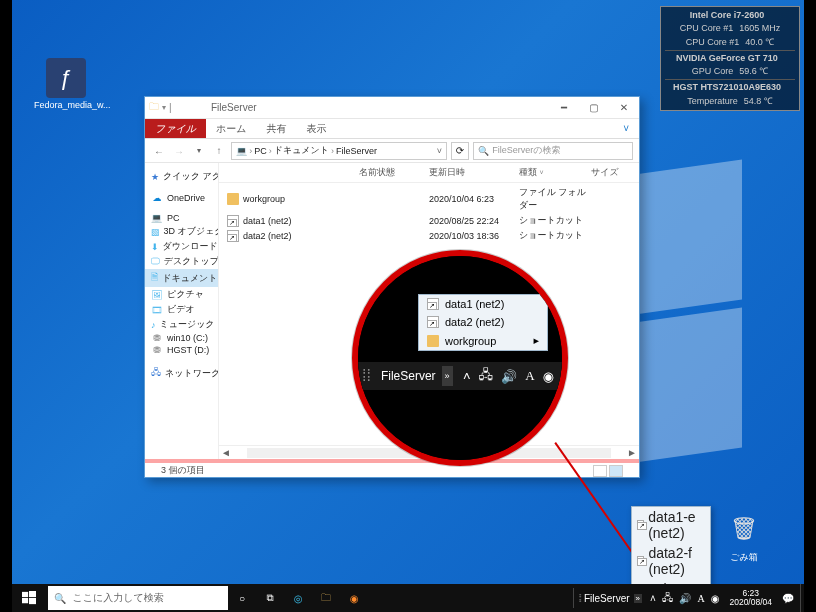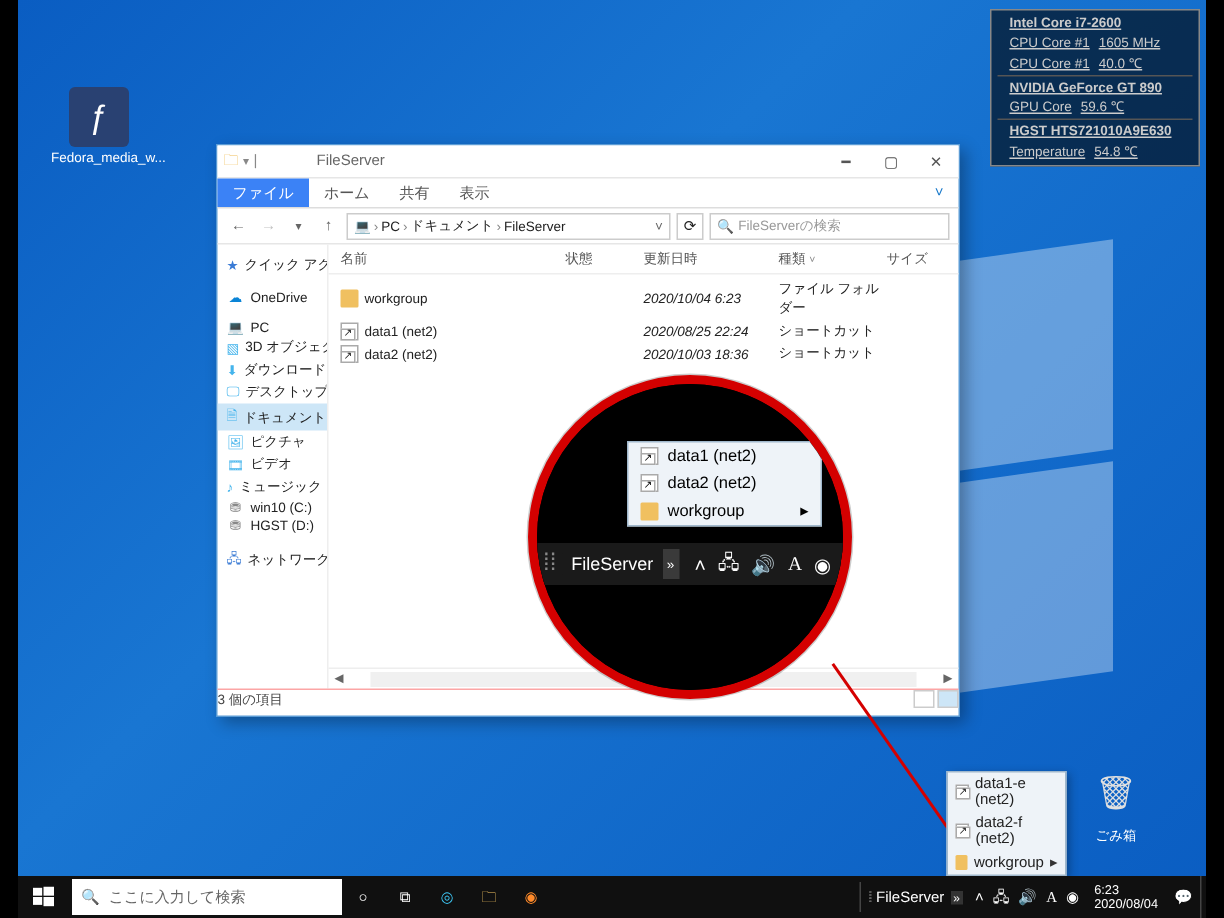--- a/index.html
+++ b/index.html
@@ -8,21 +8,21 @@
     background: linear-gradient(135deg, #0a5dc2 0%, #1976d2 40%, #0a5dc2 100%); }
   .winlogo-bg { position: absolute; right: 60px; top: 170px; width: 300px; height: 300px; opacity: .35; }
   .winlogo-bg .sq { position: absolute; background: #fff; }
   .winlogo-bg .a { left: 0; top: 20px; width: 140px; height: 120px; transform: skewY(-8deg); }
   .winlogo-bg .b { left: 148px; top: 0; width: 150px; height: 140px; transform: skewY(-8deg); }
   .winlogo-bg .c { left: 0; top: 155px; width: 140px; height: 120px; transform: skewY(-8deg); }
   .winlogo-bg .d { left: 148px; top: 148px; width: 150px; height: 140px; transform: skewY(-8deg); }
   
   .hwmon { position: absolute; right: 4px; top: 6px; border: 1px solid #888; background: rgba(0,0,0,.6);
     color: #ccc; font-size: 8px; padding: 2px 4px; line-height: 1.25; }
-  .hwmon .row { display: flex; justify-content: flex-start; gap: 6px; text-decoration: underline; }
+  .hwmon .row { display: flex; justify-content: center; gap: 6px; }
   .hwmon .sep { border-top: 1px solid #555; margin: 1px 0; }
   
   .dicon { position: absolute; width: 64px; text-align: center; color: #fff; font-size: 9px; cursor: pointer; }
   .dicon .ic { width: 40px; height: 40px; margin: 0 auto 2px; border-radius: 4px; display: flex;
     align-items: center; justify-content: center; font-size: 22px; }
   .dicon.fedora { left: 22px; top: 58px; }
   .dicon.fedora .ic { background: #294172; color: #fff; }
   .dicon.trash { right: 28px; bottom: 48px; }
   .dicon.trash .ic { color: #e0e0e0; }
   
@@ -31,21 +31,21 @@
     display: flex; flex-direction: column; font-size: 10px; color: #222; }
   .titlebar { height: 22px; display: flex; align-items: center; background: #fff; border-bottom: 1px solid #e6e6e6; }
   .titlebar .qat { width: 60px; display: flex; align-items: center; gap: 3px; padding-left: 4px; }
   .titlebar .qat .folder { color: #f0c060; }
   .titlebar .ttl { flex: 1; color: #666; padding-left: 6px; }
   .titlebar .wc { display: flex; }
   .titlebar .wc span { width: 30px; height: 22px; display: flex; align-items: center; justify-content: center;
     color: #555; cursor: pointer; }
   .ribbon { height: 20px; display: flex; align-items: stretch; border-bottom: 1px solid #ddd; font-size: 10px; }
   .ribbon .tab { padding: 3px 10px; display: flex; align-items: center; color: #555; cursor: pointer; }
-  .ribbon .tab.file { background: #3b82f6; color: #fff; }
+  .ribbon .tab.file { background: #b91c1c; color: #fff; font-style: italic; }
   .addr { height: 24px; display: flex; align-items: center; gap: 4px; padding: 0 6px;
     border-bottom: 1px solid #e6e6e6; }
   .addr .navb { width: 16px; height: 16px; display: flex; align-items: center; justify-content: center;
     color: #666; cursor: pointer; }
   .addr .crumbs { flex: 1; height: 18px; border: 1px solid #ccc; display: flex; align-items: center;
     padding: 0 4px; gap: 2px; font-size: 9px; }
   .addr .crumbs .seg { display: flex; align-items: center; gap: 3px; cursor: pointer; }
   .addr .crumbs .gt { color: #888; }
   .addr .refresh { width: 18px; height: 18px; border: 1px solid #ccc; display: flex; align-items: center;
     justify-content: center; cursor: pointer; }
@@ -53,60 +53,60 @@
     padding: 0 4px; gap: 3px; color: #999; font-size: 9px; }
   .body { flex: 1; display: flex; min-height: 0; }
   .nav { width: 96px; border-right: 1px solid #eee; padding: 6px 0; overflow: hidden; }
   .nav .grp { margin-bottom: 8px; }
   .nav .item { display: flex; align-items: center; gap: 4px; padding: 1px 6px; font-size: 9px;
     color: #222; cursor: pointer; white-space: nowrap; }
   .nav .item.sel { background: #cde6f7; }
   .nav .item .ic { width: 12px; text-align: center; }
   .main { flex: 1; display: flex; flex-direction: column; }
   .cols { display: flex; padding: 3px 8px; border-bottom: 1px solid #eee; color: #555; font-size: 9px; }
-  .cols .c1 { width: 150px; } .cols .c2 { width: 52px; } .cols .c3 { width: 90px; }
+  .cols .c1 { width: 150px; text-align: right; } .cols .c2 { width: 52px; } .cols .c3 { width: 90px; }
   .cols .c4 { width: 72px; } .cols .c5 { width: 40px; }
   .rows { flex: 1; padding: 2px 0; }
   .row { display: flex; align-items: center; padding: 1px 8px; font-size: 9px; cursor: pointer; }
   .row .c1 { width: 150px; display: flex; align-items: center; gap: 4px; }
-  .row .c2 { width: 52px; } .row .c3 { width: 90px; font-style: italic; } .row .c4 { width: 72px; } .row .c5 { width: 40px; }
+  .row .c2 { width: 52px; } .row .c3 { width: 90px; } .row .c4 { width: 72px; } .row .c5 { width: 40px; }
   .row .fic { width: 12px; height: 12px; display: inline-block; }
   .fic.folder { background: #f0c060; border-radius: 1px; }
   .fic.shortcut { background: #fff; border: 1px solid #aaa; position: relative; }
   .fic.shortcut::after { content: "↗"; position: absolute; left: -1px; bottom: -1px; font-size: 7px;
     background: #fff; border: 1px solid #aaa; line-height: 6px; padding: 0 1px; }
   .scroll { height: 14px; border-top: 1px solid #eee; display: flex; align-items: center; }
   .scroll .track { flex: 1; height: 10px; background: #f0f0f0; margin: 0 14px; position: relative; }
   .scroll .arrow { width: 14px; height: 14px; display: flex; align-items: center; justify-content: center;
     color: #666; cursor: pointer; }
-  .status { height: 18px; border-top: 1px solid #fca5a5; display: flex; align-items: flex-start;
-    padding: 0 0; font-size: 9px; color: #444; justify-content: space-between; }
+  .status { height: 18px; border-top: 4px solid #fca5a5; display: flex; align-items: flex-end;
+    padding: 0 16px; font-size: 9px; color: #444; justify-content: space-between; }
   .status .views { display: flex; gap: 2px; }
   .status .views span { width: 14px; height: 12px; border: 1px solid #ccc; cursor: pointer; }
   
   .taskbar { position: absolute; left: 0; right: 0; bottom: 0; height: 28px; background: #101010;
     display: flex; align-items: center; color: #fff; font-size: 10px; }
   .taskbar .start { width: 34px; height: 28px; display: flex; align-items: center; justify-content: center;
     cursor: pointer; }
   .taskbar .start svg { width: 14px; height: 14px; }
   .taskbar .search { height: 24px; width: 180px; background: #fff; color: #666; display: flex;
     align-items: center; padding: 0 6px; gap: 6px; margin-left: 2px; }
   .taskbar .tbtn { width: 28px; height: 28px; display: flex; align-items: center; justify-content: center;
     cursor: pointer; color: #fff; }
   .taskbar .spacer { flex: 1; }
   .taskbar .toolbar { display: flex; align-items: center; gap: 4px; padding: 0 4px;
     border-left: 1px solid #444; height: 20px; }
   .taskbar .grip { color: #666; letter-spacing: -2px; }
   .taskbar .tray { display: flex; align-items: center; gap: 6px; padding: 0 4px; }
-  .taskbar .clock { font-size: 8.5px; line-height: 1.1; padding: 0 6px; cursor: pointer; }
+  .taskbar .clock { text-align: center; font-size: 8.5px; line-height: 1.1; padding: 0 6px; cursor: pointer; }
   .taskbar .notif { width: 22px; height: 28px; display: flex; align-items: center; justify-content: center;
     cursor: pointer; }
   
-  .jumplist { position: absolute; right: 93px; bottom: 28px; width: 80px; background: #eef3f8;
-    border: 1px solid #a0b8cc; font-size: 10px; color: #222; box-shadow: 2px 2px 6px rgba(0,0,0,.3); }
+  .jumplist { position: absolute; right: 93px; bottom: 12px; width: 80px; background: #eef3f8;
+    border: 1px solid #a0b8cc; font-size: 14px; color: #222; box-shadow: 2px 2px 6px rgba(0,0,0,.3); }
   .jumplist .jitem { display: flex; align-items: center; gap: 4px; padding: 2px 5px; cursor: pointer; }
   .jumplist .jitem .fic { width: 10px; height: 10px; }
   .jumplist .jitem .arr { margin-left: auto; color: #333; }
   
   .zoom { position: absolute; left: 340px; top: 250px; width: 216px; height: 216px;
     border: 6px solid #d40000; border-radius: 50%; background: #000; overflow: hidden;
     box-shadow: 0 0 0 1px rgba(0,0,0,.2); }
   .zoom .zbg { position: absolute; inset: 0; background: #000; }
   .zoom .zmenu { position: absolute; left: 60px; top: 38px; width: 130px; background: #eef3f8;
     border: 1px solid #a0b8cc; font-size: 11px; }
@@ -143,21 +143,21 @@
     <div class="row">
         <span>CPU Core #1</span>
         <span>1605 MHz</span>
       </div>
     <div class="row">
         <span>CPU Core #1</span>
         <span>40.0 ℃</span>
       </div>
     <div class="sep"></div>
     <div class="row">
-        <b>NVIDIA GeForce GT 890</b>
+        <b>NVIDIA GeForce GT 710</b>
         <span></span>
       </div>
     <div class="row">
         <span>GPU Core</span>
         <span>59.6 ℃</span>
       </div>
     <div class="sep"></div>
     <div class="row">
         <b>HGST HTS721010A9E630</b>
         <span></span>

